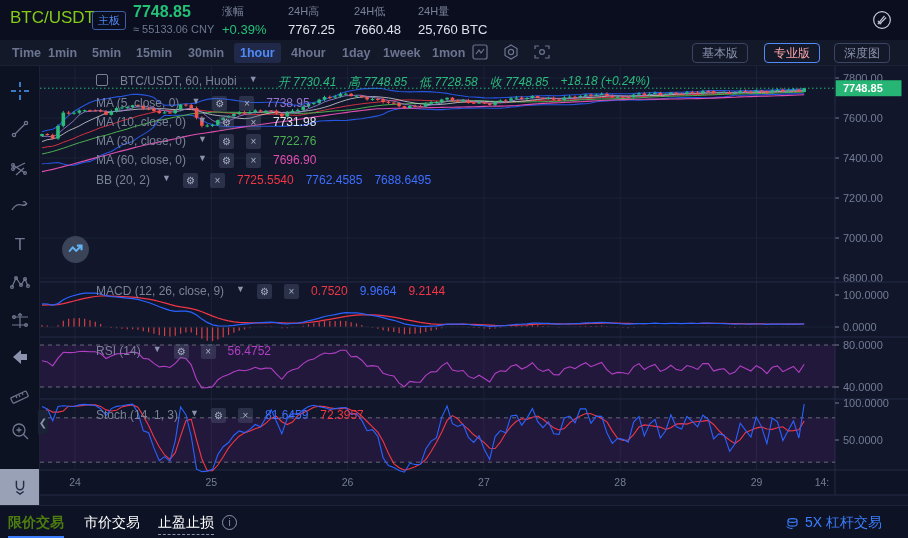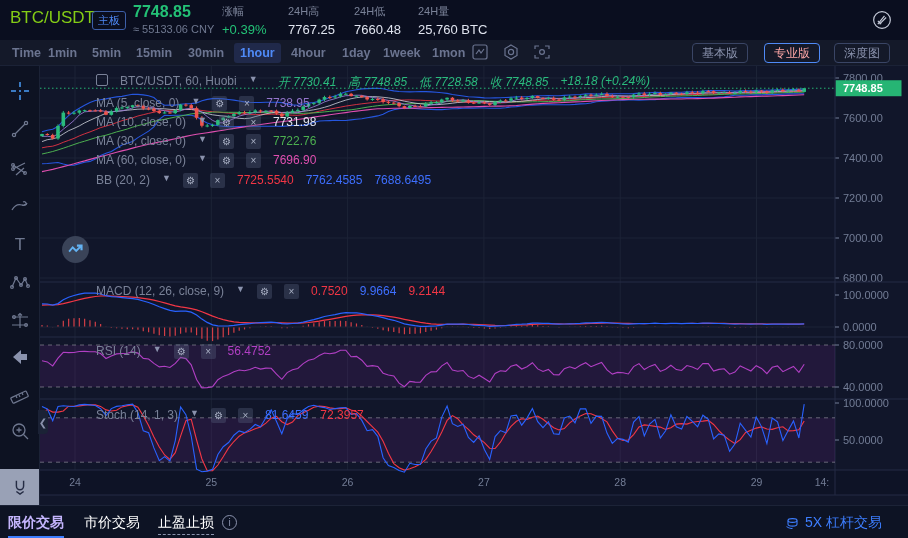--- a/index.html
+++ b/index.html
@@ -36,21 +36,21 @@
   .mini { display:inline-flex; width:15px; height:15px; background:rgba(90,100,130,.35); border-radius:2px; color:#aab1c5; font-size:10px; align-items:center; justify-content:center; }
   .sqicon { display:inline-block; width:12px; height:12px; border:1px solid #7a8298; border-radius:2px; }
   .c-purple{color:#9575cd}.c-white{color:#dfe3ee}.c-green{color:#4caf50}.c-pink{color:#e04fb0}
   .c-red{color:#f23645}.c-blue{color:#3e6fff}.c-rsi{color:#b13fc4}
   .tv-attr { position:absolute; left:22px; top:170px; display:flex; align-items:center; gap:9px; }
   .tv-logo { width:27px; height:27px; border-radius:50%; background:#3a4358; display:flex; align-items:center; justify-content:center; }
   .tv-text { font-size:15px; font-weight:bold; color:#5c9fe0; }
   .collapse-handle { position:absolute; left:-2px; top:344px; width:10px; height:24px; background:#1b2236; border-radius:0 4px 4px 0; color:#8a92ad; font-size:10px; display:flex; align-items:center; justify-content:center; }
   .bottom-bar { position:absolute; left:0; top:505px; width:908px; height:33px; background:#0d1324; border-top:1px solid #1c2337; }
   .bb-tab { position:absolute; top:8px; font-size:14px; color:#ffffff; }
-  .bb-tab.active { color:#c4b5fd; font-weight:bold; }
+  .bb-tab.active { color:#4d7c0f; font-weight:bold; }
   .bb-underline { position:absolute; left:8px; top:30px; width:56px; height:3px; background:#3d7eff; }
   .bb-dashed { border-bottom:1px dashed #8a92ad; padding-bottom:2px; }
   .info-i { position:absolute; top:9px; width:15px; height:15px; border:1px solid #8a92ad; border-radius:50%; color:#8a92ad; font-size:10px; text-align:center; line-height:14px; }
   .leverage { position:absolute; right:26px; top:8px; font-size:14px; color:#3d7eff; display:flex; align-items:center; gap:5px; }
 </style>
 </head>
 <body>
 
 <div class="header">
   <div class="pair">BTC/USDT</div>

